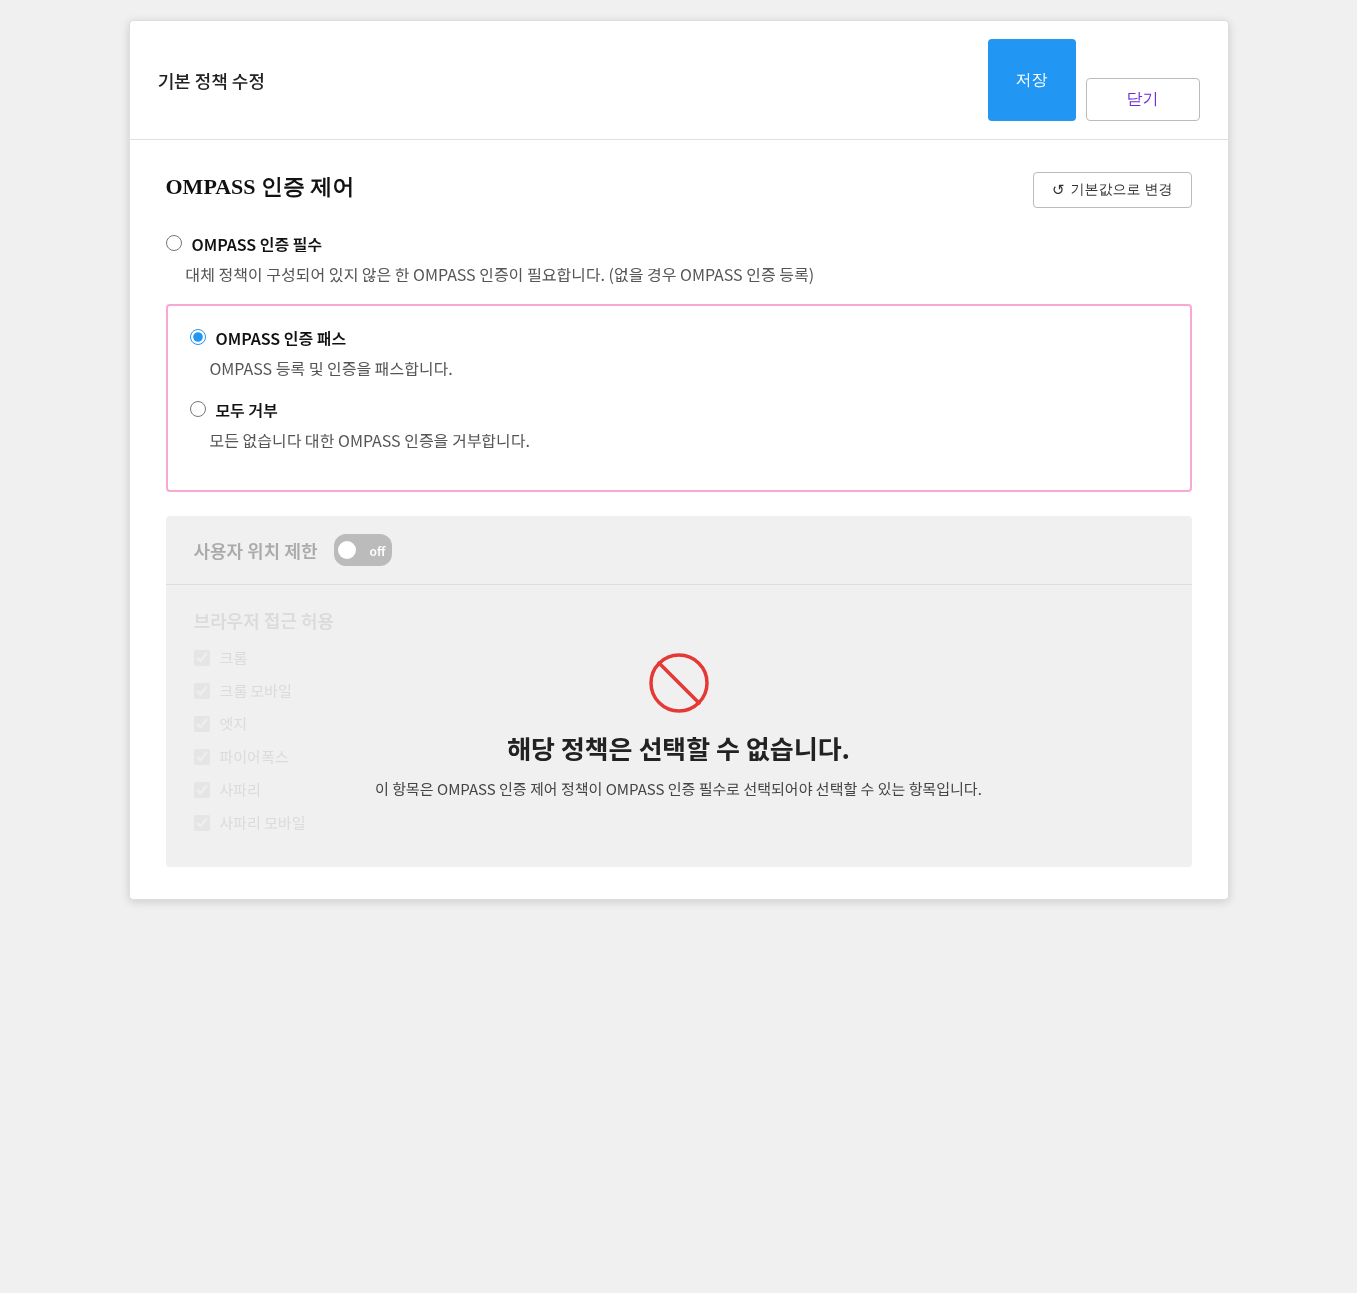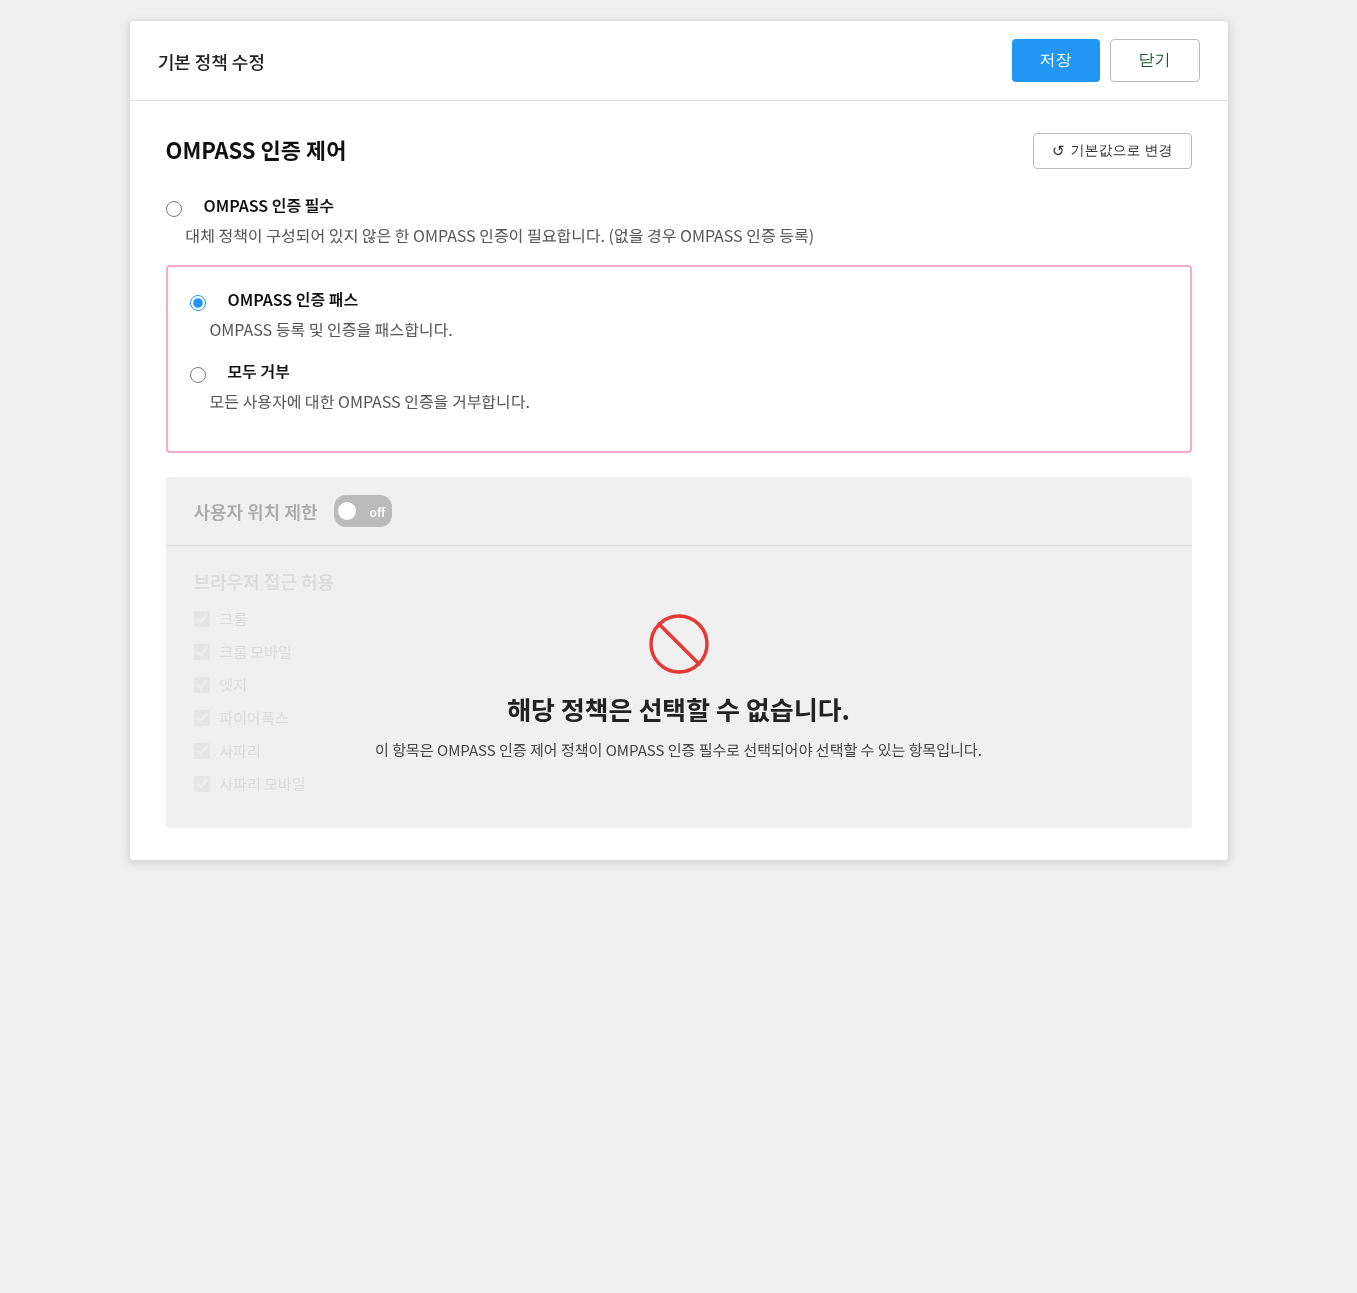--- a/index.html
+++ b/index.html
@@ -42,41 +42,43 @@
       color: #fff;
       border: none;
       border-radius: 4px;
       padding: 10px 28px;
       font-size: 16px;
       cursor: pointer;
       font-weight: 500;
     }
     .btn-close {
       background: #fff;
-      color: #14532d;
+      color: #6d28d9;
       border: 1px solid #bbb;
       border-radius: 4px;
-      padding: 10px 28px;
+      padding: 10px 40px;
       font-size: 16px;
       cursor: pointer;
       font-weight: 500;
+      margin-top: 39px;
     }
     .modal-body {
       padding: 32px 36px;
     }
     .section-header {
       display: flex;
       align-items: flex-start;
       justify-content: space-between;
       margin-bottom: 24px;
     }
     .section-title {
       font-size: 22px;
       font-weight: 700;
       color: #111;
+      font-family: Liberation Serif, serif;
     }
     .btn-reset {
       background: #fff;
       color: #333;
       border: 1px solid #bbb;
       border-radius: 4px;
       padding: 8px 18px;
       font-size: 14px;
       cursor: pointer;
       display: flex;
@@ -84,22 +86,22 @@
       gap: 6px;
       white-space: nowrap;
     }
     .reset-icon {
       display: inline-block;
       font-size: 15px;
     }
     
     .radio-option {
       display: flex;
-      align-items: flex-end;
-      gap: 22px;
+      align-items: flex-start;
+      gap: 10px;
       margin-bottom: 6px;
     }
     .radio-option input[type="radio"] {
       margin-top: 3px;
       accent-color: #2196f3;
       width: 16px;
       height: 16px;
       flex-shrink: 0;
     }
     .radio-label {
@@ -263,21 +265,21 @@
           <label for="opt2" class="radio-label">OMPASS 인증 패스</label>
         </div>
         <div class="radio-desc">OMPASS 등록 및 인증을 패스합니다.</div>
       </div>
 
       <div class="option-group">
         <div class="radio-option">
           <input type="radio" name="ompass" id="opt3" style="">
           <label for="opt3" class="radio-label">모두 거부</label>
         </div>
-        <div class="radio-desc">모든 사용자에 대한 OMPASS 인증을 거부합니다.</div>
+        <div class="radio-desc">모든 없습니다 대한 OMPASS 인증을 거부합니다.</div>
       </div>
     </div>
 
     <div class="disabled-section">
 
       <div class="disabled-section-header">
         <span class="disabled-label">사용자 위치 제한</span>
         <div class="toggle-off">
           <span class="toggle-off-label">off</span>
         </div>

